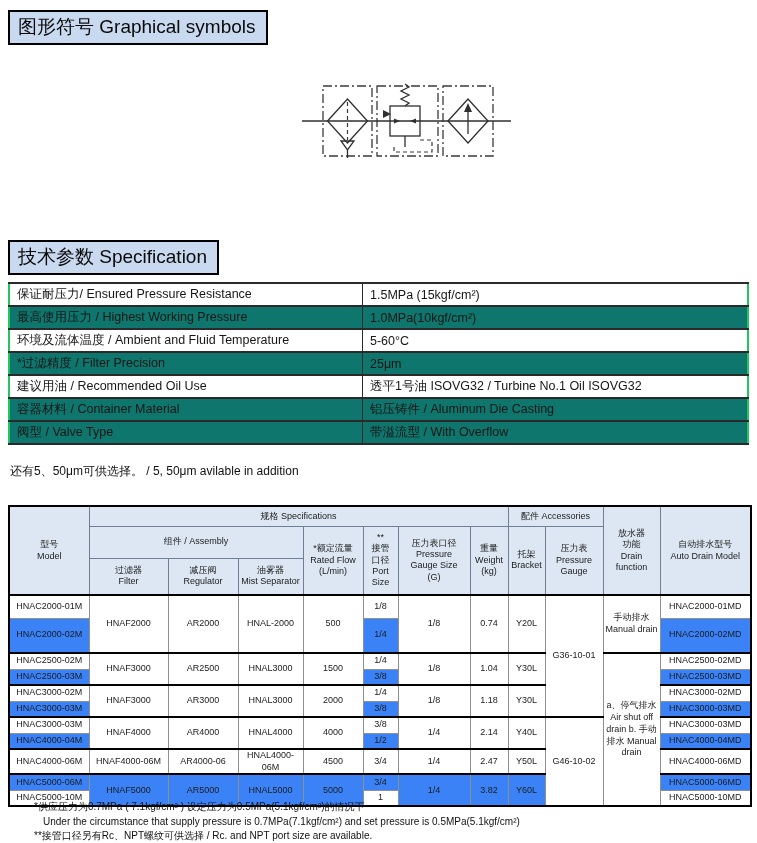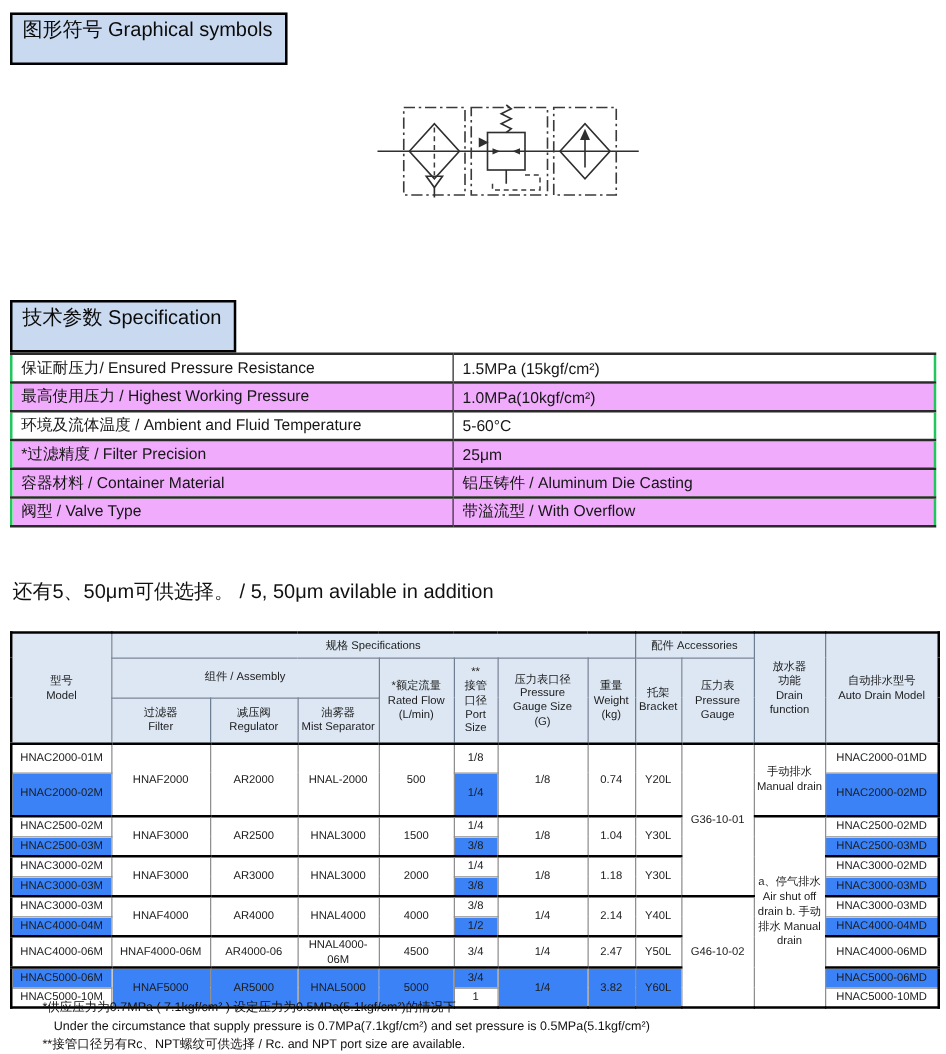--- a/index.html
+++ b/index.html
@@ -5,33 +5,33 @@
   html,body{margin:0;padding:0;}
   body{
     width:757px;height:843px;position:relative;background:#ffffff;
     font-family:"Liberation Sans","DejaVu Sans",sans-serif;color:#161616;
     -webkit-font-smoothing:antialiased;
   }
   .abs{position:absolute;}
   
   .title-box{
     display:inline-block;border:2px solid #000;background:#c9d9ef;
-    font-size:16px;line-height:1.25;padding:3px 10px 15px 8px;color:#0a0a0a;
+    font-size:19px;line-height:1.25;padding:3px 10px 4px 8px;color:#0a0a0a;
     white-space:nowrap;
   }
   
   table.spec{border-collapse:collapse;border:2px solid #22c55e;width:741px;table-layout:fixed;}
   table.spec td{
     border:1px solid #2a2a2a;border-top-width:2px;border-bottom-width:2px;
     font-size:12.5px;padding:1px 7px;height:19px;vertical-align:middle;
     overflow:hidden;white-space:nowrap;
   }
   table.spec td.lab{width:338px;}
-  table.spec tr.g td{background:#f0abfc;}
-  .spec-note{font-size:16px;color:#111;}
+  table.spec tr.g td{background:#0f766e;}
+  .spec-note{font-size:12px;color:#111;}
   
   table.model{border-collapse:collapse;border:2px solid #000;width:742px;table-layout:fixed;}
   table.model th,table.model td{
     border:1px solid #8f8f8f;font-size:9px;font-weight:normal;
     text-align:center;vertical-align:middle;padding:0 1px;line-height:1.3;
     overflow:hidden;color:#1b1b1b;
   }
   table.model th{
     background:#dce7f3;border-color:#6f7f93;white-space:pre-line;line-height:1.25;margin-top:44px;
   }
@@ -100,20 +100,24 @@
       <td class="lab">最高使用压力 / Highest Working Pressure</td>
       <td>1.0MPa(10kgf/cm²)</td>
     </tr>
     <tr>
       <td class="lab">环境及流体温度 / Ambient and Fluid Temperature</td>
       <td>5-60°C</td>
     </tr>
     <tr class="g">
       <td class="lab">*过滤精度 / Filter Precision</td>
       <td>25μm</td>
+    </tr>
+    <tr>
+      <td class="lab">建议用油 / Recommended Oil Use</td>
+      <td>透平1号油 ISOVG32 / Turbine No.1 Oil ISOVG32</td>
     </tr>
     <tr class="g">
       <td class="lab">容器材料 / Container Material</td>
       <td>铝压铸件 / Aluminum Die Casting</td>
     </tr>
     <tr class="g">
       <td class="lab">阀型 / Valve Type</td>
       <td>带溢流型 / With Overflow</td>
     </tr>
   </tbody>

